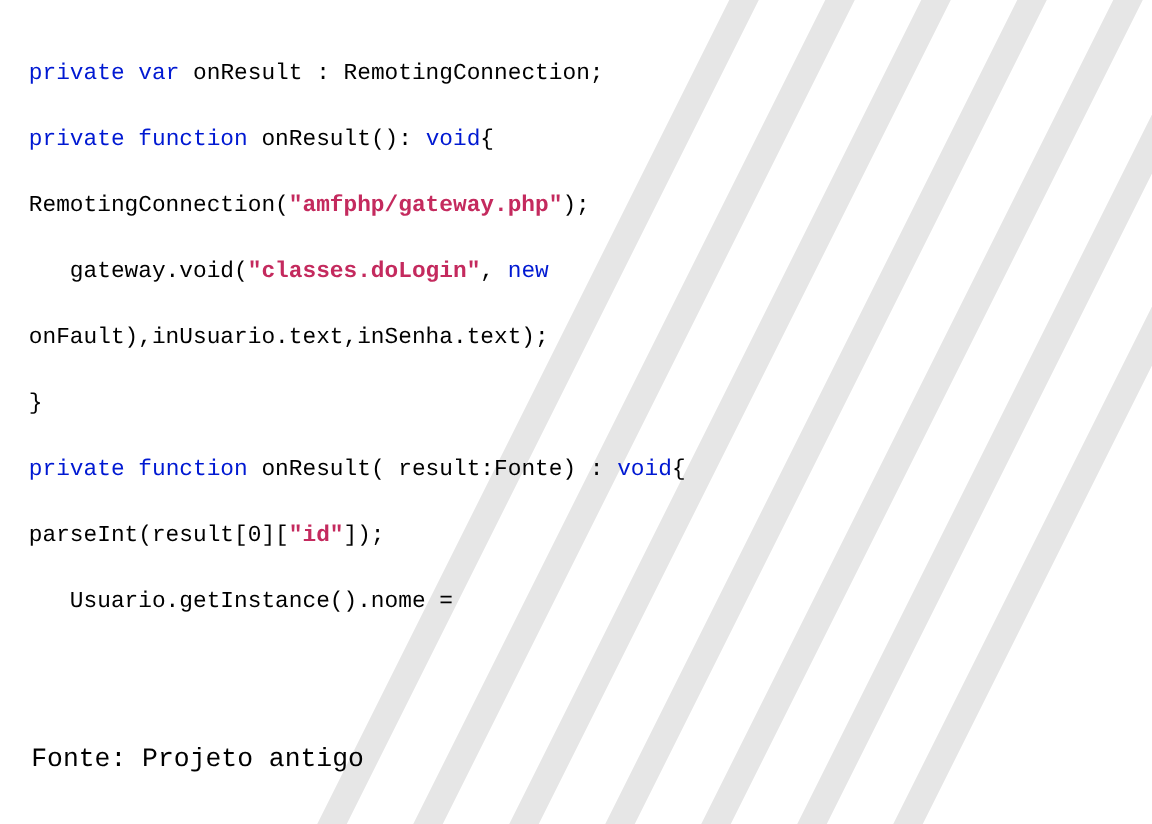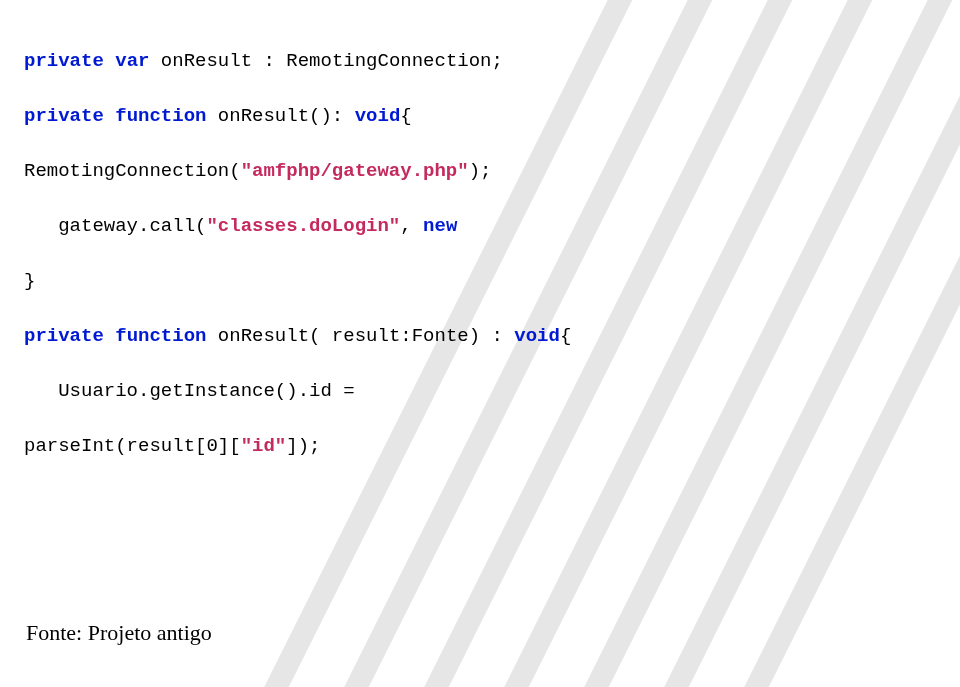--- a/index.html
+++ b/index.html
@@ -25,27 +25,27 @@
   }
   .content {
     position: relative;
     z-index: 1;
     padding: 20px 24px 0 24px;
   }
   .code-block {
     white-space: pre;
     color: #000;
   }
-  .kw { color: #0019d2; font-weight: bold; } 
+  .kw { color: #0019d2; font-weight: normal; } 
   .str { color: #c42a5e; font-weight: bold; } 
   .footer {
     position: absolute;
     left: 26px;
     bottom: 38px;
-    font-family: Liberation Serif, serif;
+    font-family: Liberation Mono, monospace;
     font-size: 22px;
     color: #000;
   }
 </style>
 </head>
 <body>
 
 <svg class="slashes" viewBox="0 0 960 687" preserveAspectRatio="none">
   <g stroke="#e6e6e6" stroke-width="22" stroke-linecap="butt">
     <line x1="640" y1="-40" x2="240" y2="760"></line>
@@ -56,25 +56,26 @@
     <line x1="1040" y1="-40" x2="640" y2="760"></line>
     <line x1="1120" y1="-40" x2="720" y2="760"></line>
   </g>
 </svg>
 
 <div class="content">
 <div class="code-block">
 <div><span class="kw">private</span><span> </span><span class="kw">var</span><span> onResult : RemotingConnection;</span></div>
 <div><span class="kw">private</span><span> </span><span class="kw">function</span><span> onResult(): </span><span class="kw">void</span><span>{</span></div>
 <div><span>RemotingConnection(</span><span class="str">"amfphp/gateway.php"</span><span>);</span></div>
-<div><span>   gateway.call(</span><span class="str">"classes.doLogin"</span><span>, </span><span class="kw">new</span></div>
+<div><span>   gateway.void(</span><span class="str">"classes.doLogin"</span><span>, </span><span class="kw">new</span></div>
+<div><span>onFault),inUsuario.text,inSenha.text);</span></div>
 <div><span>}</span></div>
 <div><span class="kw">private</span><span> </span><span class="kw">function</span><span> onResult( result:Fonte) : </span><span class="kw">void</span><span>{</span></div>
-<div><span>   Usuario.getInstance().id =</span></div>
 <div><span>parseInt(result[0][</span><span class="str">"id"</span><span>]);</span></div>
+<div><span>   Usuario.getInstance().nome =</span></div>
 
 
 
 
 
 
 </div>
 </div>
 
 <div class="footer">Fonte: Projeto antigo</div>

